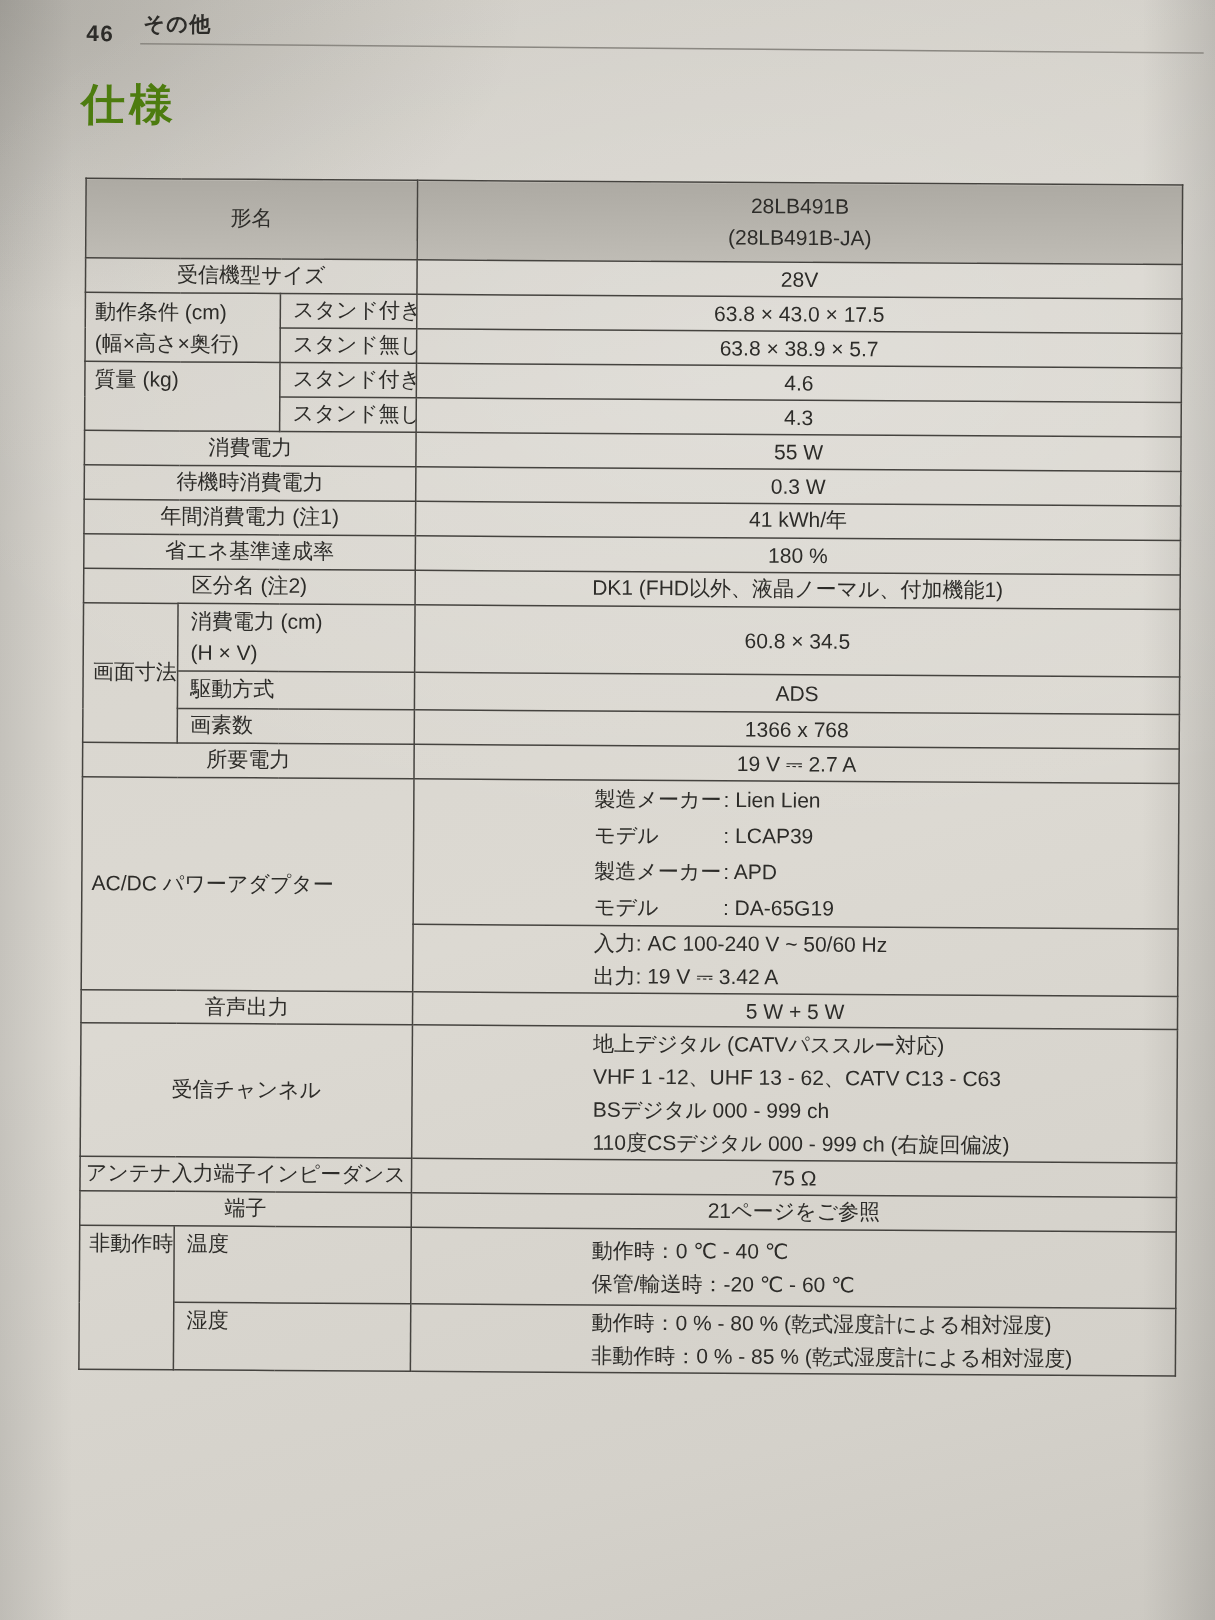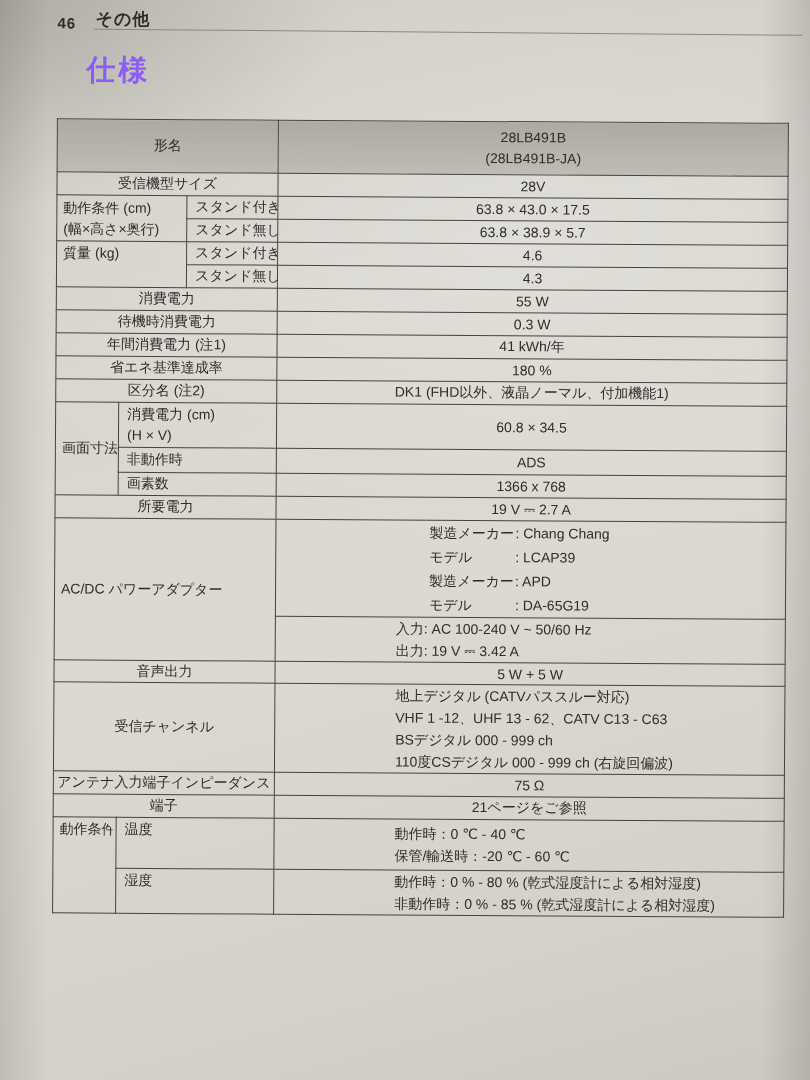--- a/index.html
+++ b/index.html
@@ -8,43 +8,43 @@
     font-family:"Liberation Sans","DejaVu Sans",sans-serif;
     color:#2d2c29;
     background:
       radial-gradient(ellipse 900px 500px at 62% 22%, rgba(255,255,255,0.20), rgba(255,255,255,0) 65%),
       radial-gradient(ellipse 500px 300px at 0% 0%, rgba(60,58,52,0.22), rgba(60,58,52,0) 70%),
       linear-gradient(to right, rgba(0,0,0,0.10) 0%, rgba(0,0,0,0) 6%, rgba(0,0,0,0) 94%, rgba(0,0,0,0.12) 100%),
       linear-gradient(165deg,#cfccc5 0%,#d9d6cf 30%,#dcd9d2 55%,#d4d1ca 85%,#ccc9c2 100%);
   }
   .page{position:absolute;inset:0;transform:rotate(0.35deg);transform-origin:40% 10%;}
   .pg-header{position:absolute;top:16px;left:57px;font-size:15px;font-weight:bold;letter-spacing:1px;}
-  .pg-section{position:absolute;top:9px;left:95px;font-size:17px;font-weight:600;letter-spacing:1px;}
+  .pg-section{position:absolute;top:9px;left:95px;font-size:14px;font-weight:600;letter-spacing:1px;}
   .pg-rule{position:absolute;top:31px;left:93px;right:8px;height:1px;background:#8a8781;transform:rotate(0.15deg);}
-  .pg-title{position:absolute;top:52px;left:54px;font-size:29px;font-weight:bold;letter-spacing:3px;color:#8b5cf6;margin-left:32px;}
+  .pg-title{position:absolute;top:52px;left:54px;font-size:29px;font-weight:bold;letter-spacing:3px;color:#4d7c0f;}
 
   table.spec{
     position:absolute;left:57px;top:120px;width:731px;
     border-collapse:collapse;table-layout:fixed;
     font-size:14px;color:#2d2c29;
   }
   .spec td{
     border:1px solid #45433f;
     padding:0 4px;
     text-align:center;vertical-align:middle;
     overflow:hidden;white-space:nowrap;
   }
   .spec td.hdr{background:linear-gradient(180deg,#adaaa3,#bfbcb5);}
   .spec td.sub{text-align:left;padding-left:8px;margin-top:19px;}
   .spec td.lab-left{text-align:left;padding-left:6px;}
-  .spec td.top{vertical-align:top;padding-top:3px;border-radius:23px;}
+  .spec td.top{vertical-align:top;padding-top:3px;}
   .spec td.indent{text-align:left;padding-left:120px;line-height:22px;}
   .spec td.indent2{text-align:left;padding-left:120px;line-height:23px;}
   .kv{display:flex;}
-  .kv .k{width:86px;flex:0 0 86px;margin-left:33px;}
+  .kv .k{width:86px;flex:0 0 86px;}
   .two-line{line-height:21px;}
   .mdl{line-height:24px;}
 </style>
 </head>
 <body>
 
 <div class="page">
 
   <div class="pg-header">46</div>
   <div class="pg-section">その他</div>
@@ -119,39 +119,39 @@
 
     <tr style="height:45px">
       <td class="lab-left" rowspan="3">画面寸法</td>
       <td class="sub" colspan="2">
         <div class="two-line">消費電力 (cm)</div>
         <div class="two-line">(H × V)</div>
       </td>
       <td>60.8 × 34.5</td>
     </tr>
     <tr style="height:25px">
-      <td class="sub" colspan="2">非動作時</td>
+      <td class="sub" colspan="2">駆動方式</td>
       <td>ADS</td>
     </tr>
     <tr style="height:23px">
       <td class="sub" colspan="2">画素数</td>
       <td>1366 x 768</td>
     </tr>
 
     <tr style="height:23px">
       <td colspan="3">所要電力</td>
       <td>19 V ⎓ 2.7 A</td>
     </tr>
 
     <tr style="height:97px">
       <td class="lab-left" colspan="3" rowspan="2">AC/DC パワーアダプター</td>
       <td class="indent2">
         <div class="kv mdl">
               <span class="k">製造メーカー</span>
-              <span>: Chang Chang</span>
+              <span>: Lien Lien</span>
             </div>
         <div class="kv mdl">
               <span class="k">モデル</span>
               <span>: LCAP39</span>
             </div>
         <div class="kv mdl">
               <span class="k">製造メーカー</span>
               <span>: APD</span>
             </div>
         <div class="kv mdl">
@@ -186,21 +186,21 @@
       <td colspan="3" style="padding:0 1px;">アンテナ入力端子インピーダンス</td>
       <td>75 Ω</td>
     </tr>
 
     <tr style="height:23px">
       <td colspan="3">端子</td>
       <td>21ページをご参照</td>
     </tr>
 
     <tr style="height:51px">
-      <td class="lab-left top" rowspan="2">動作条件</td>
+      <td class="lab-left top" rowspan="2">非動作時</td>
       <td class="sub top" colspan="2">温度</td>
       <td class="indent">
         <div>動作時：0 ℃ - 40 ℃</div>
         <div>保管/輸送時：-20 ℃ - 60 ℃</div>
       </td>
     </tr>
     <tr style="height:43px">
       <td class="sub top" colspan="2">湿度</td>
       <td class="indent">
         <div>動作時：0 % - 80 % (乾式湿度計による相対湿度)</div>

